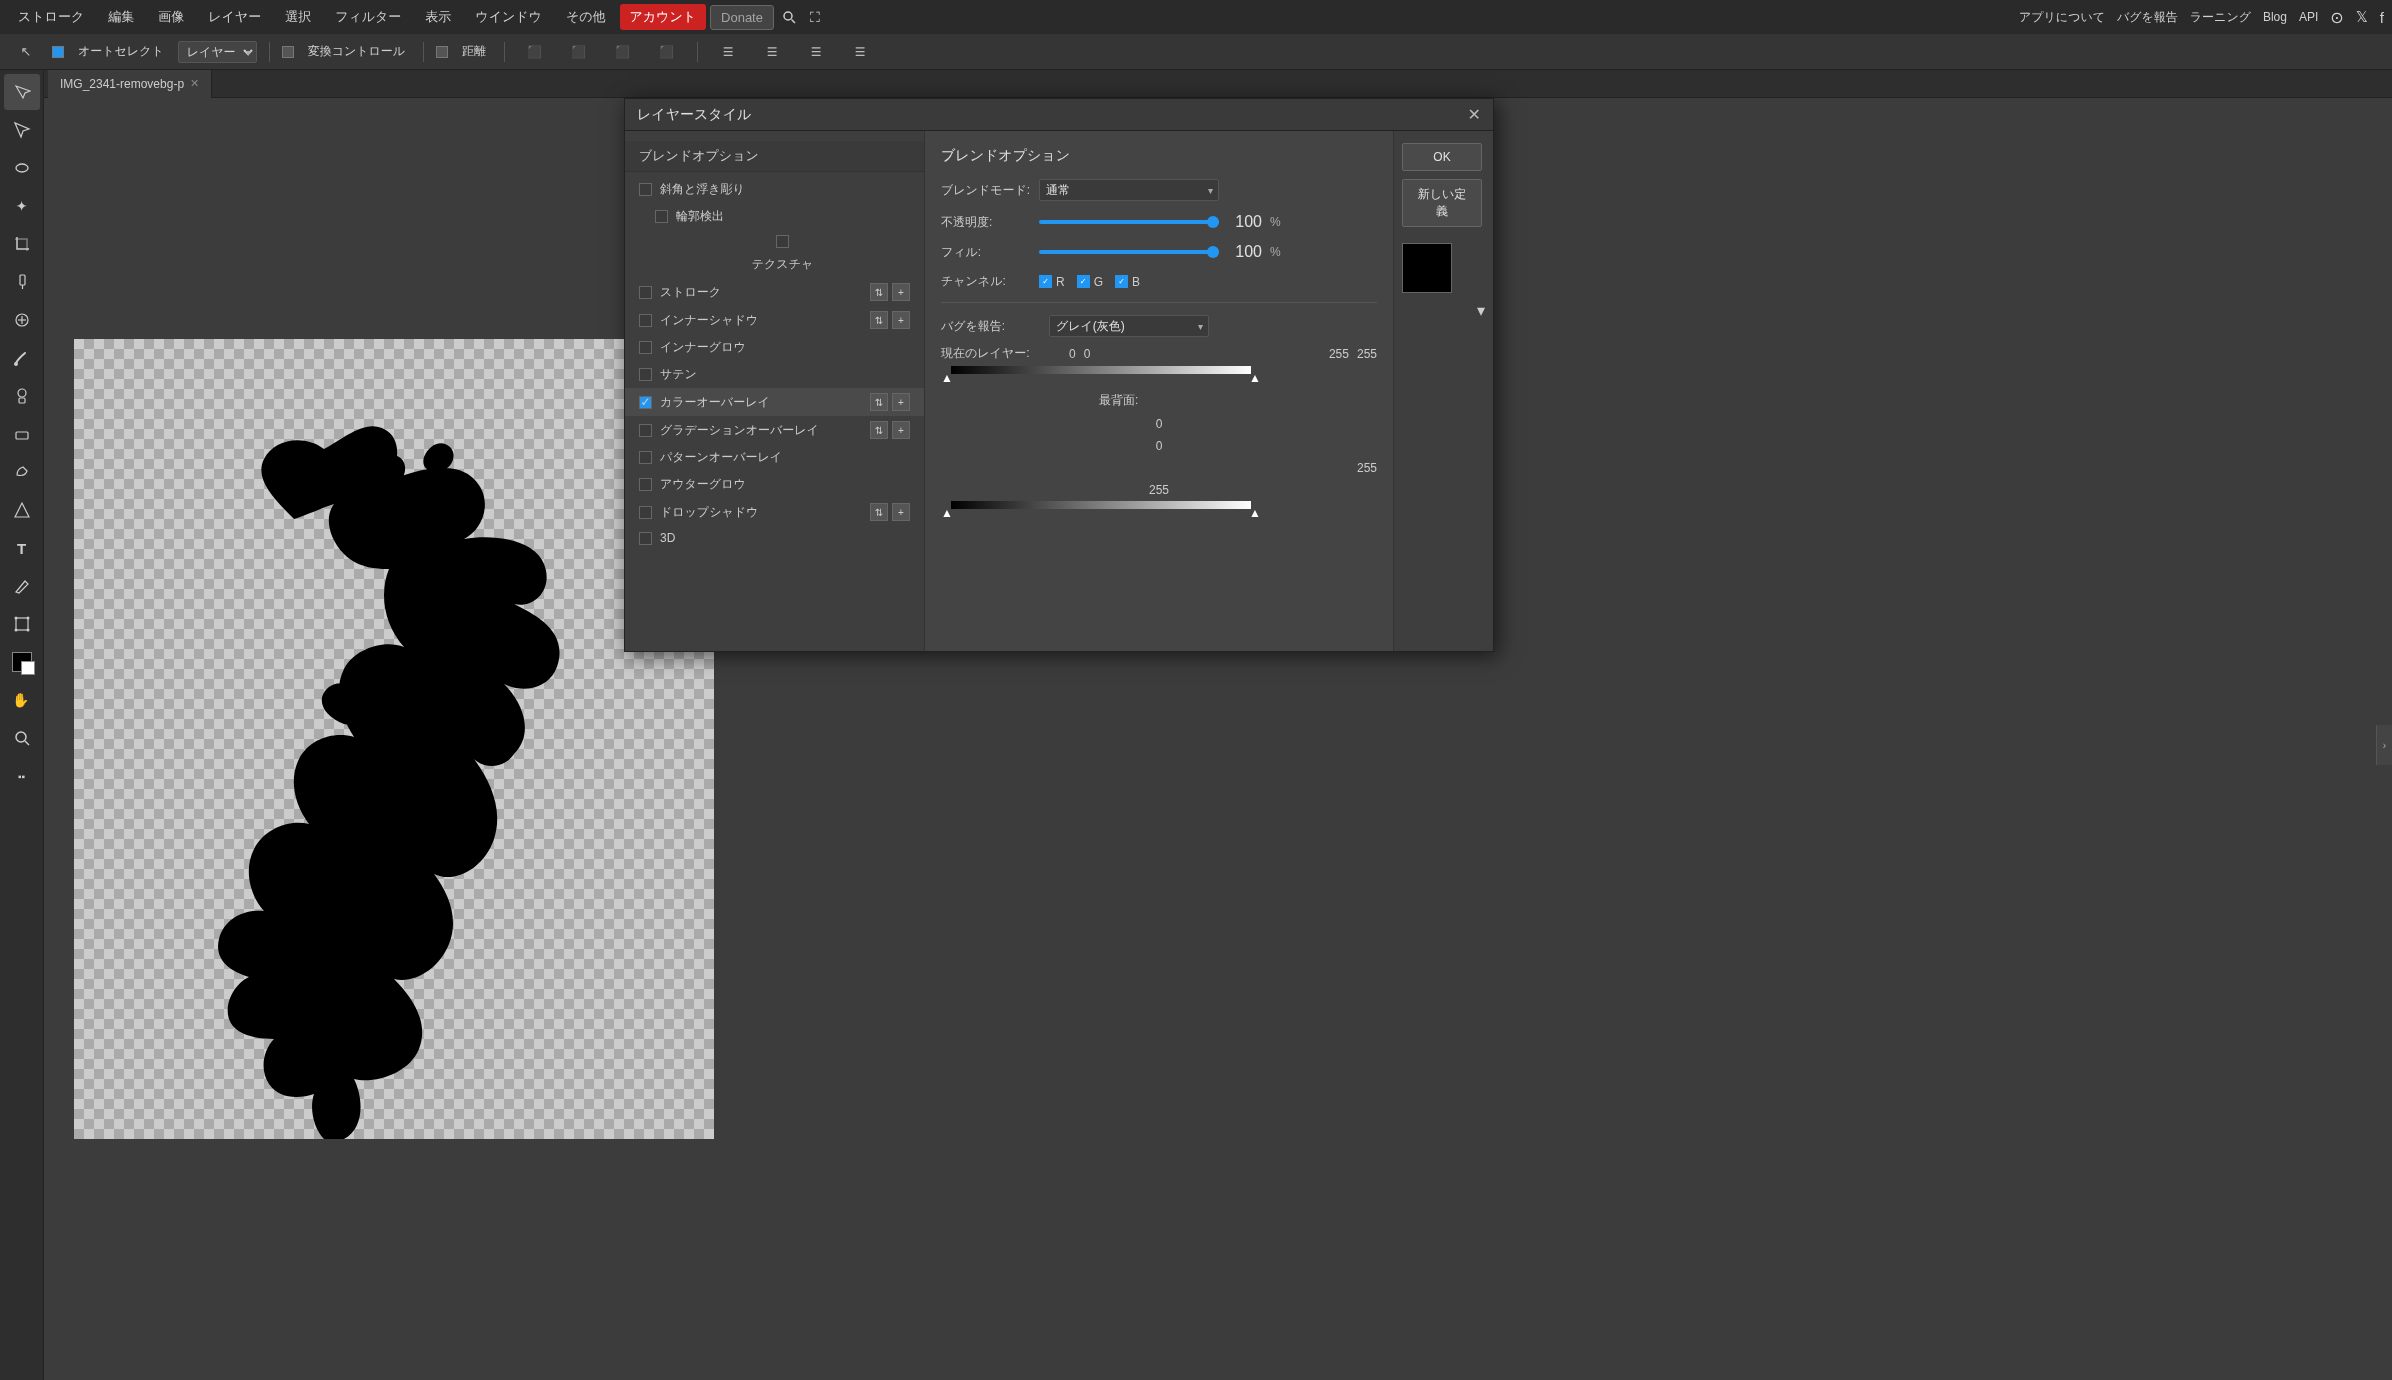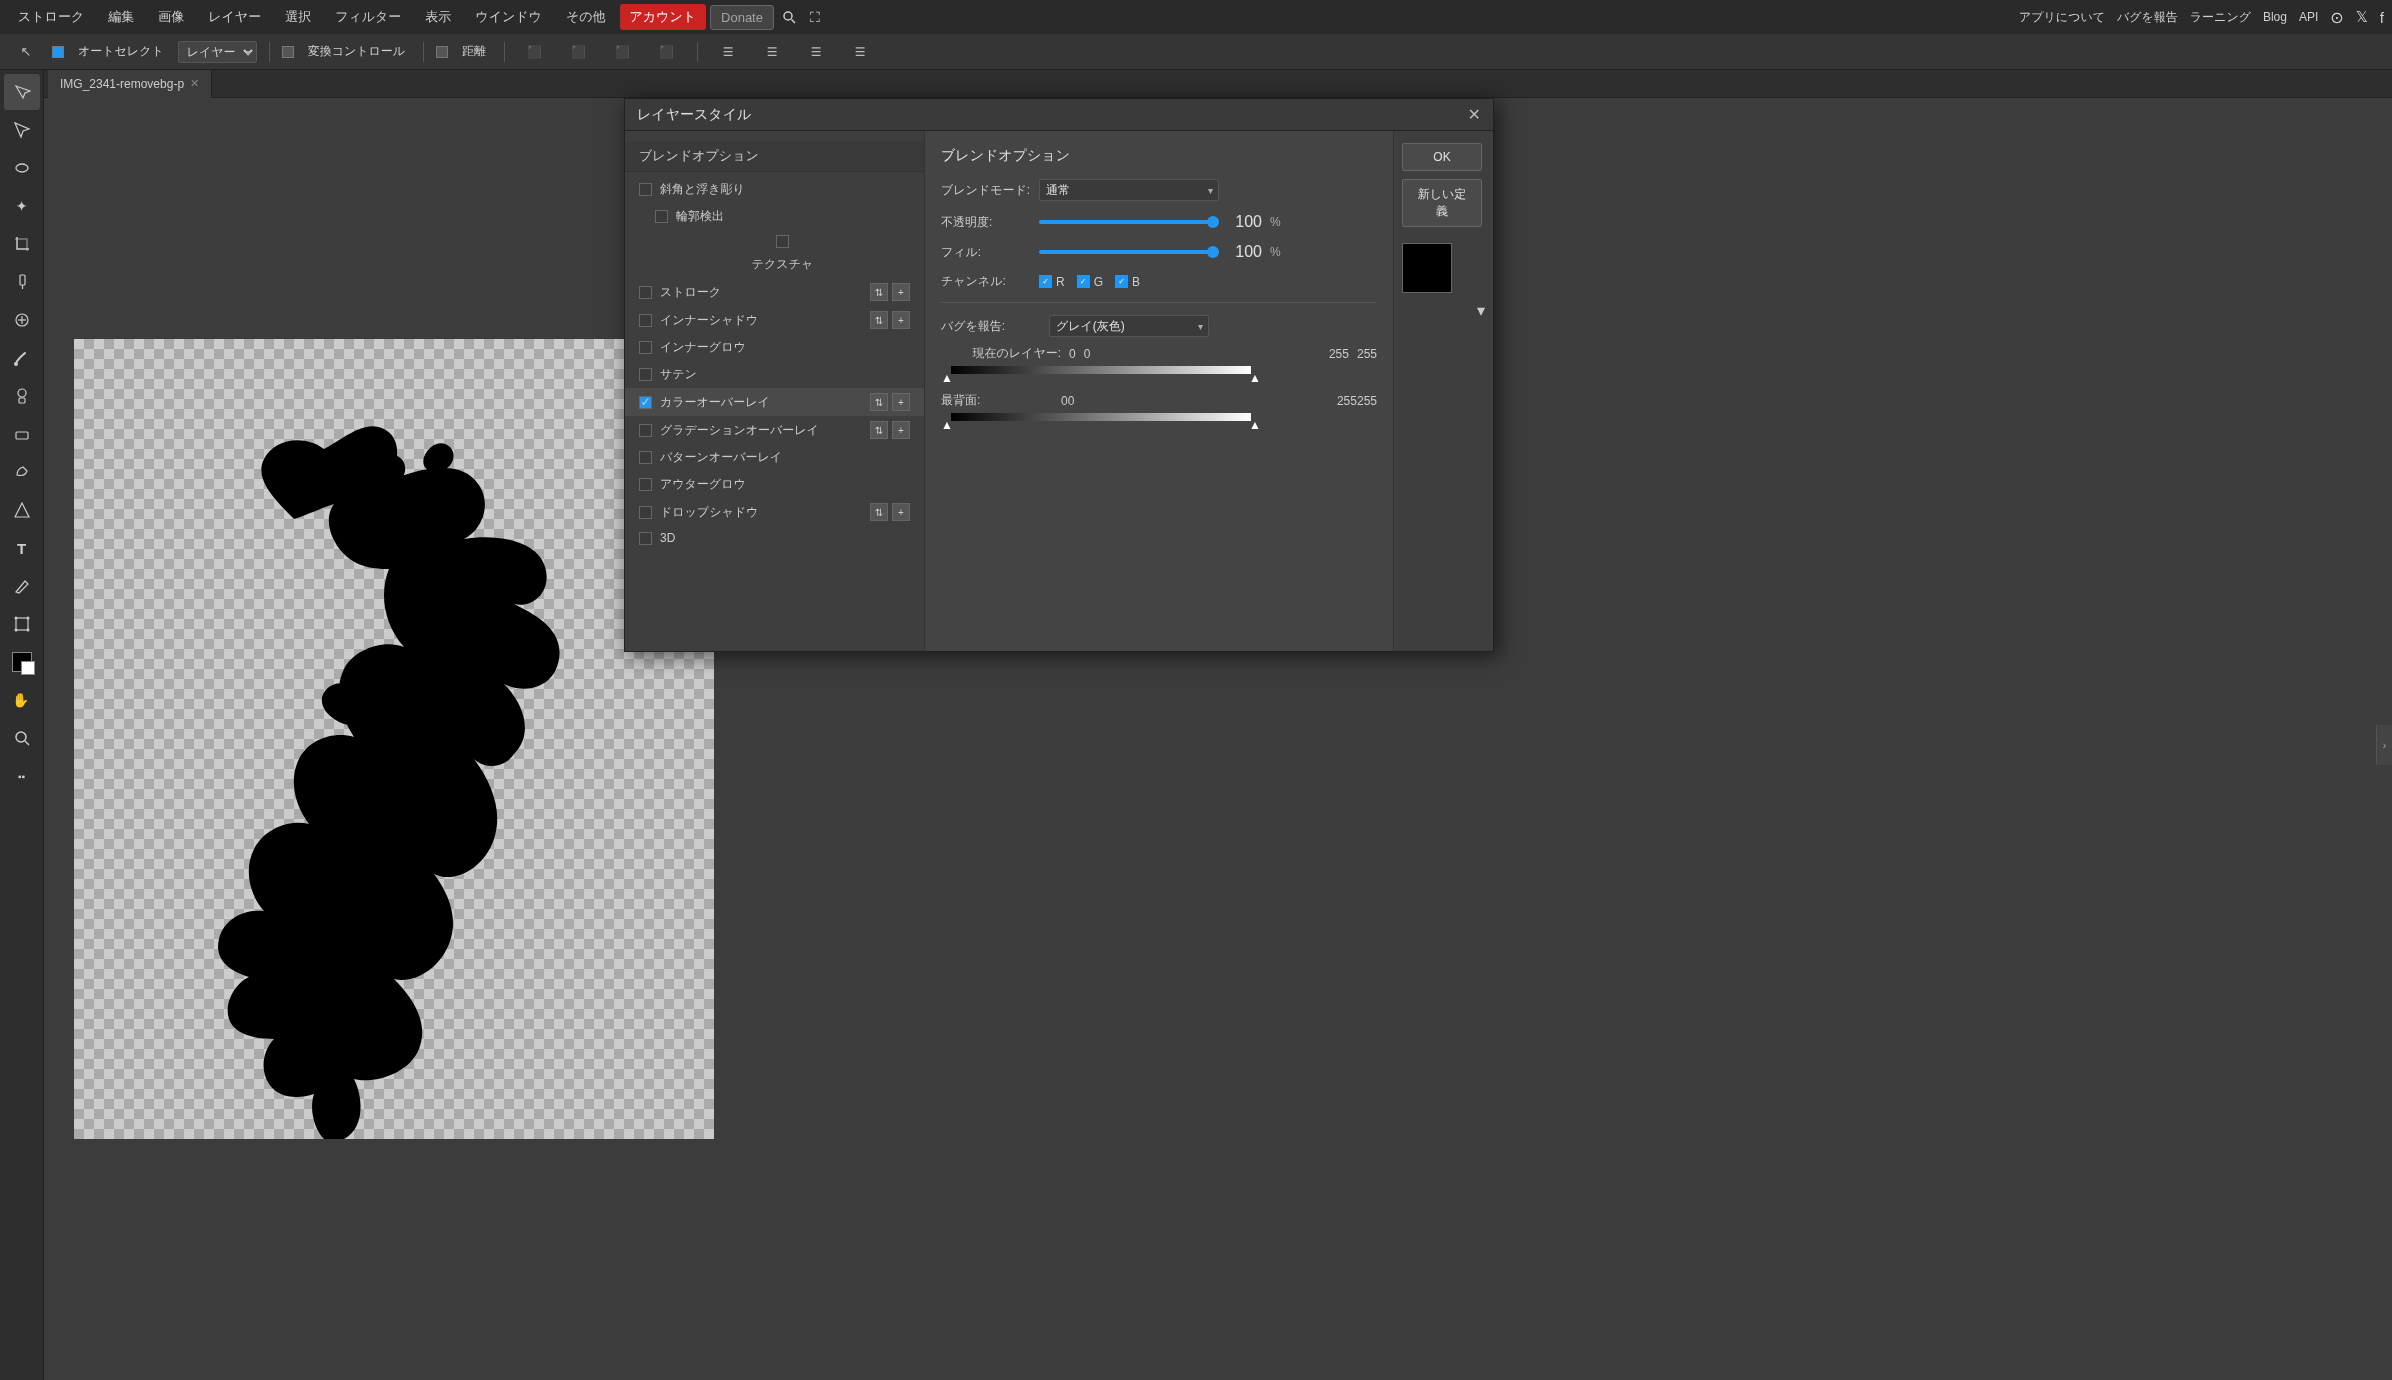--- a/index.html
+++ b/index.html
@@ -828,37 +828,37 @@
 
           <div class="blend-condition-row">
             <span class="blend-condition-label">バグを報告:</span>
             <div class="blend-select-wrap">
               <select class="blend-select" style="width:160px;">
                 <option>グレイ(灰色)</option>
               </select>
             </div>
           </div>
 
-          <div style="margin-bottom: 4px; text-align: right;">
+          <div style="margin-bottom: 4px;">
             <div style="display:flex;align-items:center;gap:8px;margin-bottom:4px;">
               <span style="font-size:12px;color:#ccc;width:120px;">現在のレイヤー:</span>
               <span style="font-size:12px;color:#ccc;">0</span>
               <span style="font-size:12px;color:#ccc;">0</span>
               <span style="margin-left:auto;font-size:12px;color:#ccc;">255</span>
               <span style="font-size:12px;color:#ccc;">255</span>
             </div>
             <div style="position:relative;width:320px;height:18px;">
               <div style="position:absolute;left:0;top:6px;color:#fff;font-size:12px;line-height:1;">▲</div>
               <div style="width:300px;height:8px;background:linear-gradient(to right,#000,#fff);margin:0 10px;margin-top:4px;"></div>
               <div style="position:absolute;right:0;top:6px;color:#fff;font-size:12px;line-height:1;">▲</div>
             </div>
           </div>
 
           <div style="margin-top:8px;">
-            <div style="display:flex;align-items:center;gap:0;margin-bottom:4px;">
+            <div style="display:flex;align-items:center;gap:8px;margin-bottom:4px;flex-direction:column;">
               <span style="font-size:12px;color:#ccc;width:120px;">最背面:</span>
               <span style="font-size:12px;color:#ccc;">0</span>
               <span style="font-size:12px;color:#ccc;">0</span>
               <span style="margin-left:auto;font-size:12px;color:#ccc;">255</span>
               <span style="font-size:12px;color:#ccc;">255</span>
             </div>
             <div style="position:relative;width:320px;height:18px;">
               <div style="position:absolute;left:0;top:6px;color:#fff;font-size:12px;line-height:1;">▲</div>
               <div style="width:300px;height:8px;background:linear-gradient(to right,#000,#fff);margin:0 10px;margin-top:4px;"></div>
               <div style="position:absolute;right:0;top:6px;color:#fff;font-size:12px;line-height:1;">▲</div>

